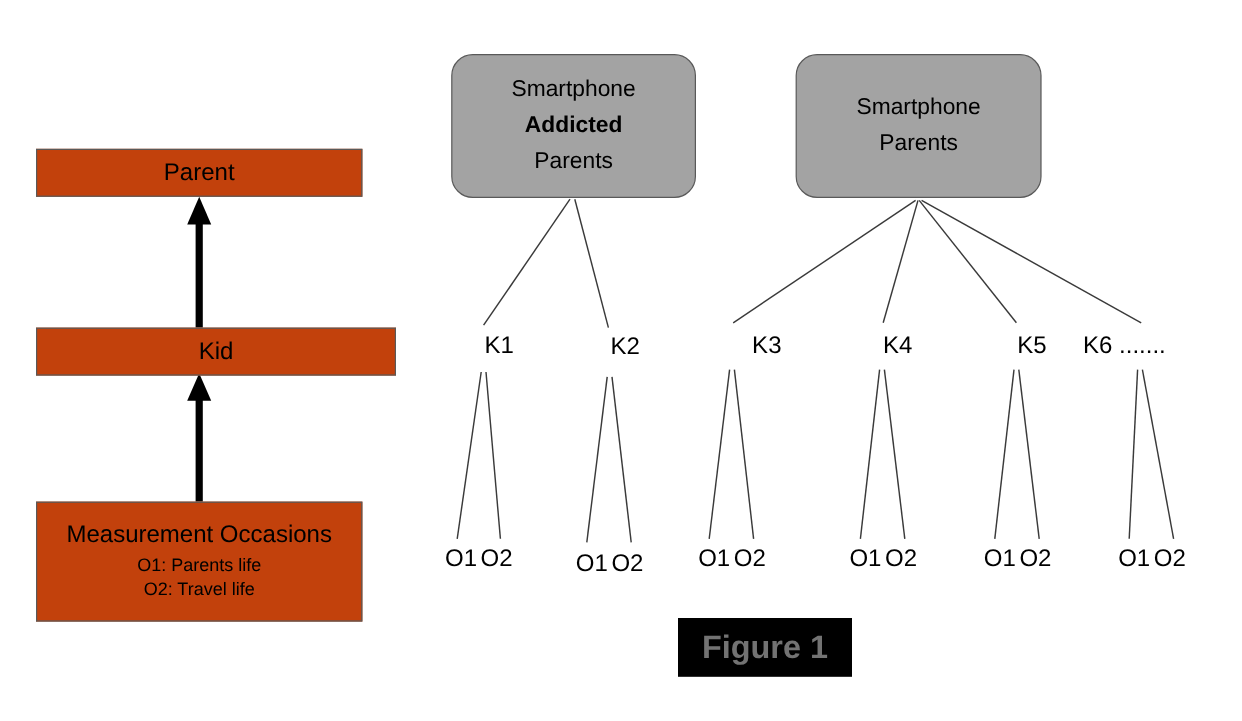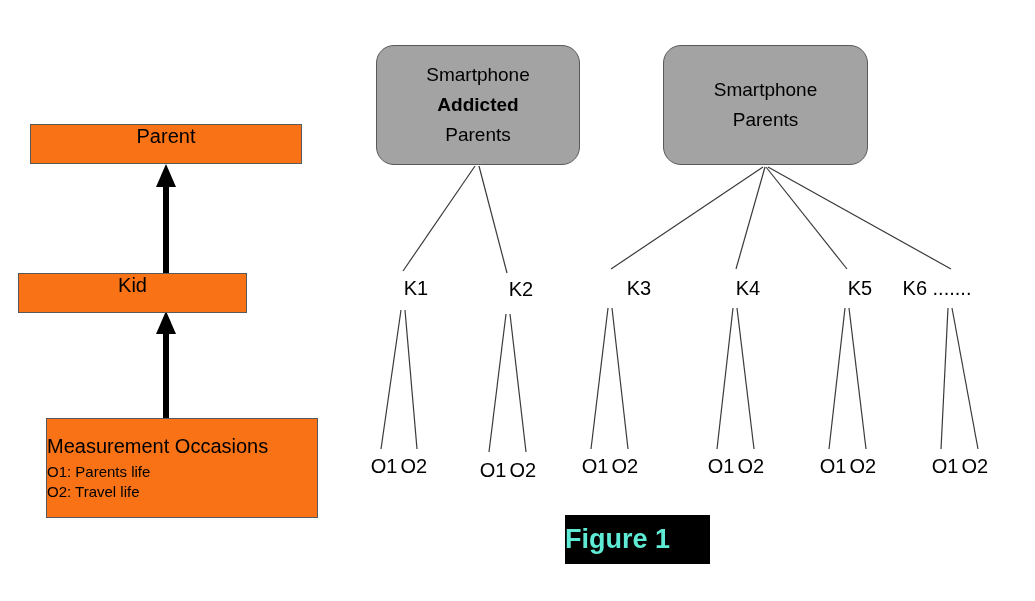--- a/index.html
+++ b/index.html
@@ -10,34 +10,33 @@
     background: #ffffff;
     font-family: "Liberation Sans", sans-serif;
     color: #000000;
     overflow: hidden;
   }
   svg.lines { position: absolute; left: 0; top: 0; }
 
   .rect-box {
     position: absolute;
     border: 1px solid #595959;
-    background: #f97316;
+    background: #c2410c;
     display: flex;
-    align-items: flex-start;
+    align-items: center;
     justify-content: center;
     box-sizing: border-box;
     font-size: 20px;
   }
   #parent-box { left: 30px; top: 124px; width: 272px; height: 40px; }
-  #kid-box    { left: 18px; top: 273px; width: 229px; height: 40px; }
+  #kid-box    { left: 30px; top: 273px; width: 300px; height: 40px; }
   #measurement-box {
     left: 30px; top: 418px; width: 272px; height: 100px;
     flex-direction: column;
     justify-content: center;
-    margin-left: 16px;
   }
   #measurement-box .m-title { font-size: 20px; margin-bottom: 4px; }
   #measurement-box .m-item  { font-size: 15px; line-height: 20px; }
 
   .group-box {
     position: absolute;
     border: 1px solid #595959;
     border-radius: 18px;
     background: #a3a3a3;
     display: flex;
@@ -69,25 +68,26 @@
     gap: 3px;
     font-size: 20px;
     white-space: nowrap;
   }
 
   #figure-caption {
     position: absolute;
     left: 565px; top: 515px;
     width: 145px; height: 49px;
     background: #000000;
-    color: #5eead4;
+    color: #737373;
     font-size: 27px;
     font-weight: bold;
     display: flex;
     align-items: center;
+    justify-content: center;
   }
 </style>
 </head>
 <body>
 
 <div id="stage">
 
   <svg class="lines" width="1035" height="601" viewBox="0 0 1035 601">
 
     <g>

